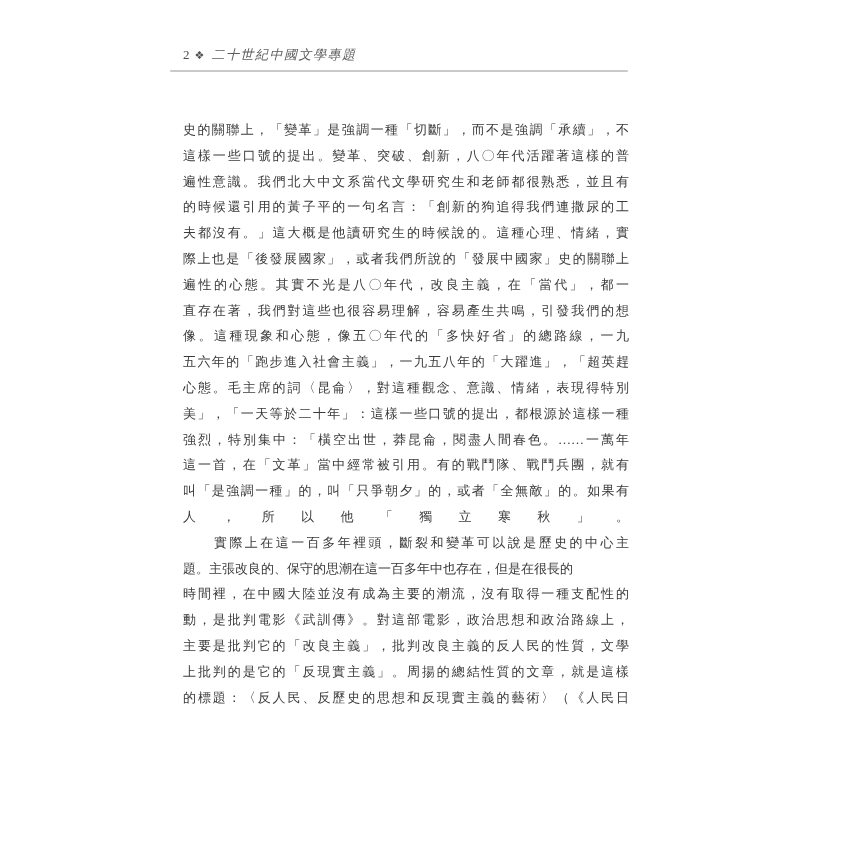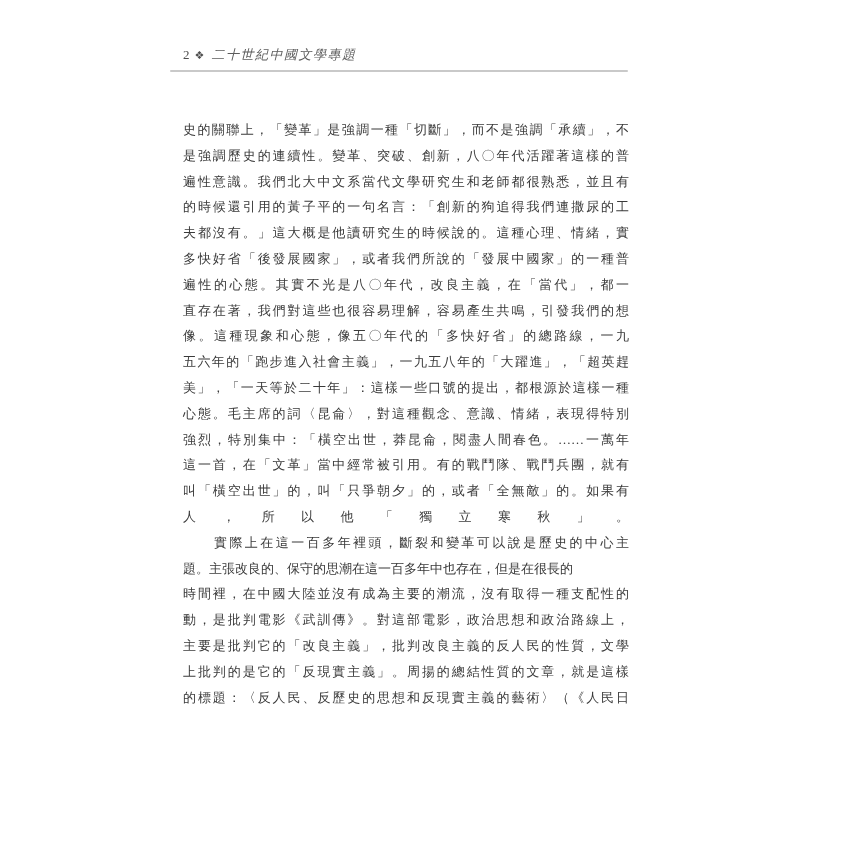--- a/index.html
+++ b/index.html
@@ -79,34 +79,34 @@
 <div class="page">
 
   <div class="page-header">
     <span class="page-num">2</span><span class="ornament">❖</span><span class="running-title">二十世紀中國文學專題</span>
   </div>
 
   <div class="header-rule"></div>
 
   <div class="text-block">
       <div class="line">史的關聯上，「變革」是強調一種「切斷」，而不是強調「承續」，不</div>
-      <div class="line">是強調歷史的連續性。變革、突破、創新，八〇年代活躍著這樣的普</div>
+      <div class="line">這樣一些口號的提出。變革、突破、創新，八〇年代活躍著這樣的普</div>
       <div class="line">遍性意識。我們北大中文系當代文學研究生和老師都很熟悉，並且有</div>
       <div class="line">的時候還引用的黃子平的一句名言：「創新的狗追得我們連撒尿的工</div>
       <div class="line">夫都沒有。」這大概是他讀研究生的時候說的。這種心理、情緒，實</div>
-      <div class="line">多快好省「後發展國家」，或者我們所說的「發展中國家」的一種普</div>
+      <div class="line">際上也是「後發展國家」，或者我們所說的「發展中國家」史的關聯上</div>
       <div class="line">遍性的心態。其實不光是八〇年代，改良主義，在「當代」，都一</div>
       <div class="line">直存在著，我們對這些也很容易理解，容易產生共鳴，引發我們的想</div>
       <div class="line">像。這種現象和心態，像五〇年代的「多快好省」的總路線，一九</div>
       <div class="line">五六年的「跑步進入社會主義」，一九五八年的「大躍進」，「超英趕</div>
+      <div class="line">心態。毛主席的詞〈昆侖〉，對這種觀念、意識、情緒，表現得特別</div>
       <div class="line">美」，「一天等於二十年」：這樣一些口號的提出，都根源於這樣一種</div>
-      <div class="line">心態。毛主席的詞〈昆侖〉，對這種觀念、意識、情緒，表現得特別</div>
       <div class="line">強烈，特別集中：「橫空出世，莽昆侖，閱盡人間春色。……一萬年</div>
       <div class="line">這一首，在「文革」當中經常被引用。有的戰鬥隊、戰鬥兵團，就有</div>
-      <div class="line">叫「橫空出世」的，叫「只爭朝夕」的，或者「全無敵」的。如果有</div>
+      <div class="line">叫「是強調一種」的，叫「只爭朝夕」的，或者「全無敵」的。如果有</div>
       <div class="line">人，所以他「獨立寒秋」。</div>
       <div class="line">　　實際上在這一百多年裡頭，斷裂和變革可以說是歷史的中心主</div>
       <div class="line">題。主張改良的、保守的思潮在這一百多年中也存在，但是在很長的</div>
       <div class="line">時間裡，在中國大陸並沒有成為主要的潮流，沒有取得一種支配性的</div>
       <div class="line">動，是批判電影《武訓傳》。對這部電影，政治思想和政治路線上，</div>
       <div class="line">主要是批判它的「改良主義」，批判改良主義的反人民的性質，文學</div>
       <div class="line">上批判的是它的「反現實主義」。周揚的總結性質的文章，就是這樣</div>
       <div class="line">的標題：〈反人民、反歷史的思想和反現實主義的藝術〉（《人民日</div>
     </div>
 

